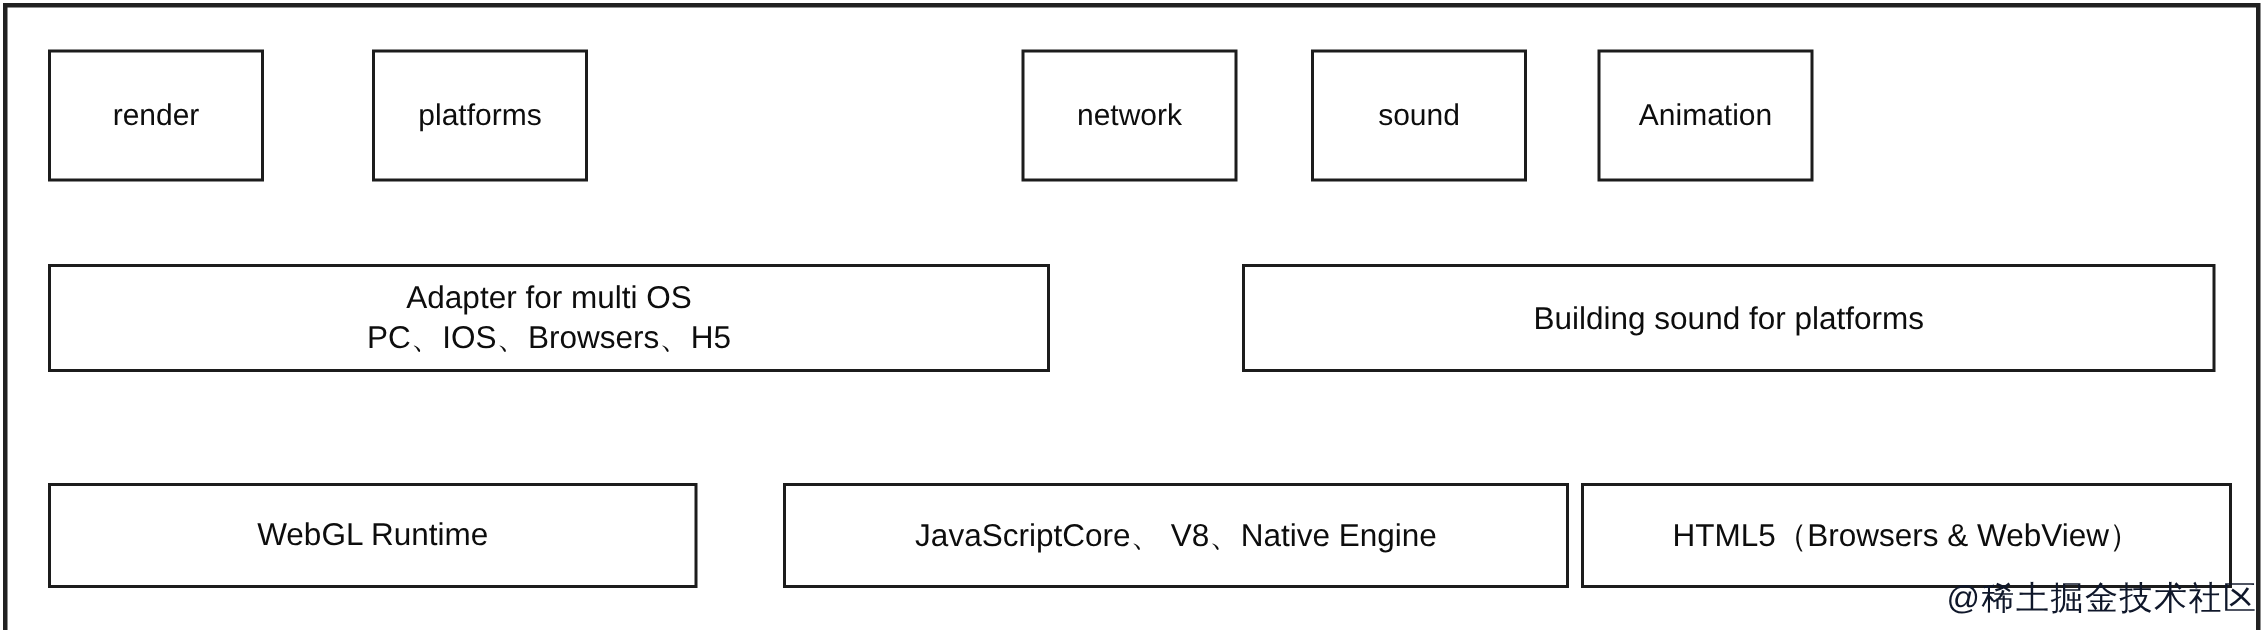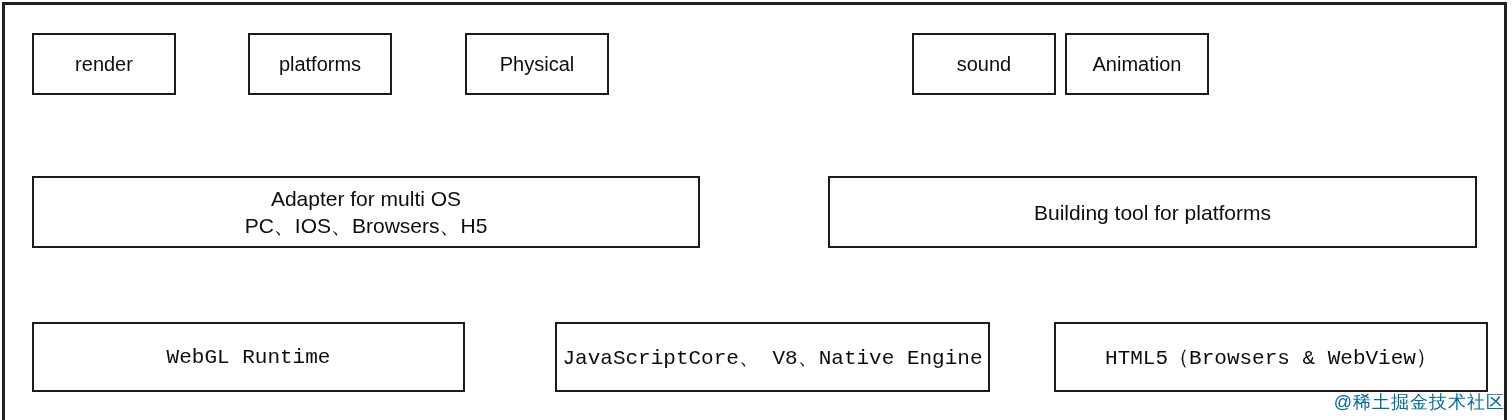--- a/index.html
+++ b/index.html
@@ -33,81 +33,80 @@
     flex-direction: column;
     align-items: center;
     justify-content: center;
     text-align: center;
     color: #0d0d0d;
     box-sizing: border-box;
   }
   .module {
     top: 33px;
     width: 144px;
-    height: 62px;
+    height: 88px;
     font-size: 20px;
     text-align: right;
   }
   .mid {
     top: 176px;
     height: 72px;
     font-size: 21px;
     line-height: 27px;
   }
   .bottom {
     top: 322px;
     height: 70px;
     font-size: 21px;
-    font-family: Liberation Mono, monospace;
   }
   .watermark {
     position: absolute;
     right: 7px;
     bottom: 6px;
-    font-size: 18px;
+    font-size: 22px;
     letter-spacing: 1px;
-    color: #0369a1;
+    color: #0f172a;
     user-select: none;
   }
 </style>
 </head>
 <body>
 
 <div class="canvas">
 
   <div class="outer-frame"></div>
 
   <div class="box module" style="left:32px">
     <span>render</span>
   </div>
   <div class="box module" style="left:248px">
     <span>platforms</span>
   </div>
-  <div class="box module" style="left:465px">
-    <span>Physical</span>
+  <div class="box module" style="left:681px">
+    <span>network</span>
   </div>
-  <div class="box module" style="left:912px">
+  <div class="box module" style="left:874px">
     <span>sound</span>
   </div>
   <div class="box module" style="left:1065px">
     <span>Animation</span>
   </div>
 
   <div class="box mid" style="left:32px; width:668px">
     <span>Adapter for multi OS</span>
     <span>PC、IOS、Browsers、H5</span>
   </div>
   <div class="box mid" style="left:828px; width:649px">
-    <span>Building tool for platforms</span>
+    <span>Building sound for platforms</span>
   </div>
 
   <div class="box bottom" style="left:32px; width:433px">
     <span>WebGL Runtime</span>
   </div>
-  <div class="box bottom" style="left:555px; width:435px">
+  <div class="box bottom" style="left:522px; width:524px">
     <span>JavaScriptCore、 V8、Native Engine</span>
   </div>
   <div class="box bottom" style="left:1054px; width:434px">
     <span>HTML5（Browsers &amp; WebView）</span>
   </div>
 
   <div class="watermark">@稀土掘金技术社区</div>
 
 </div>
 

